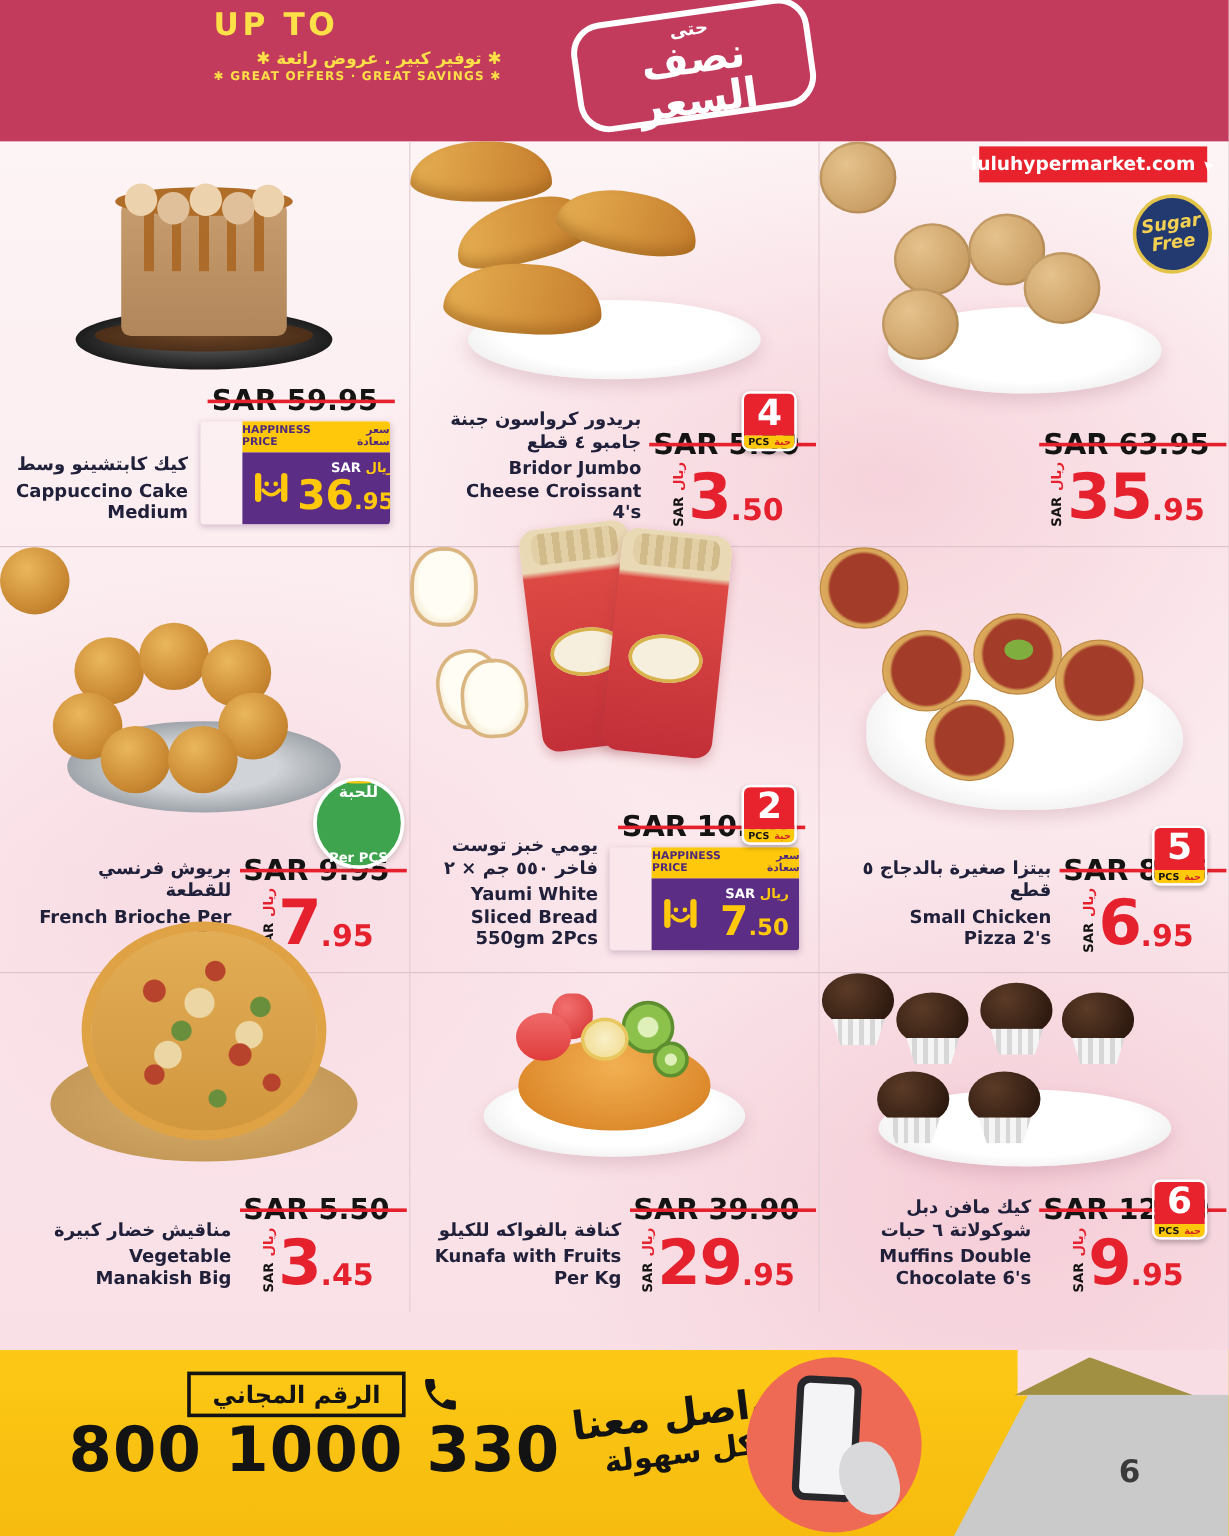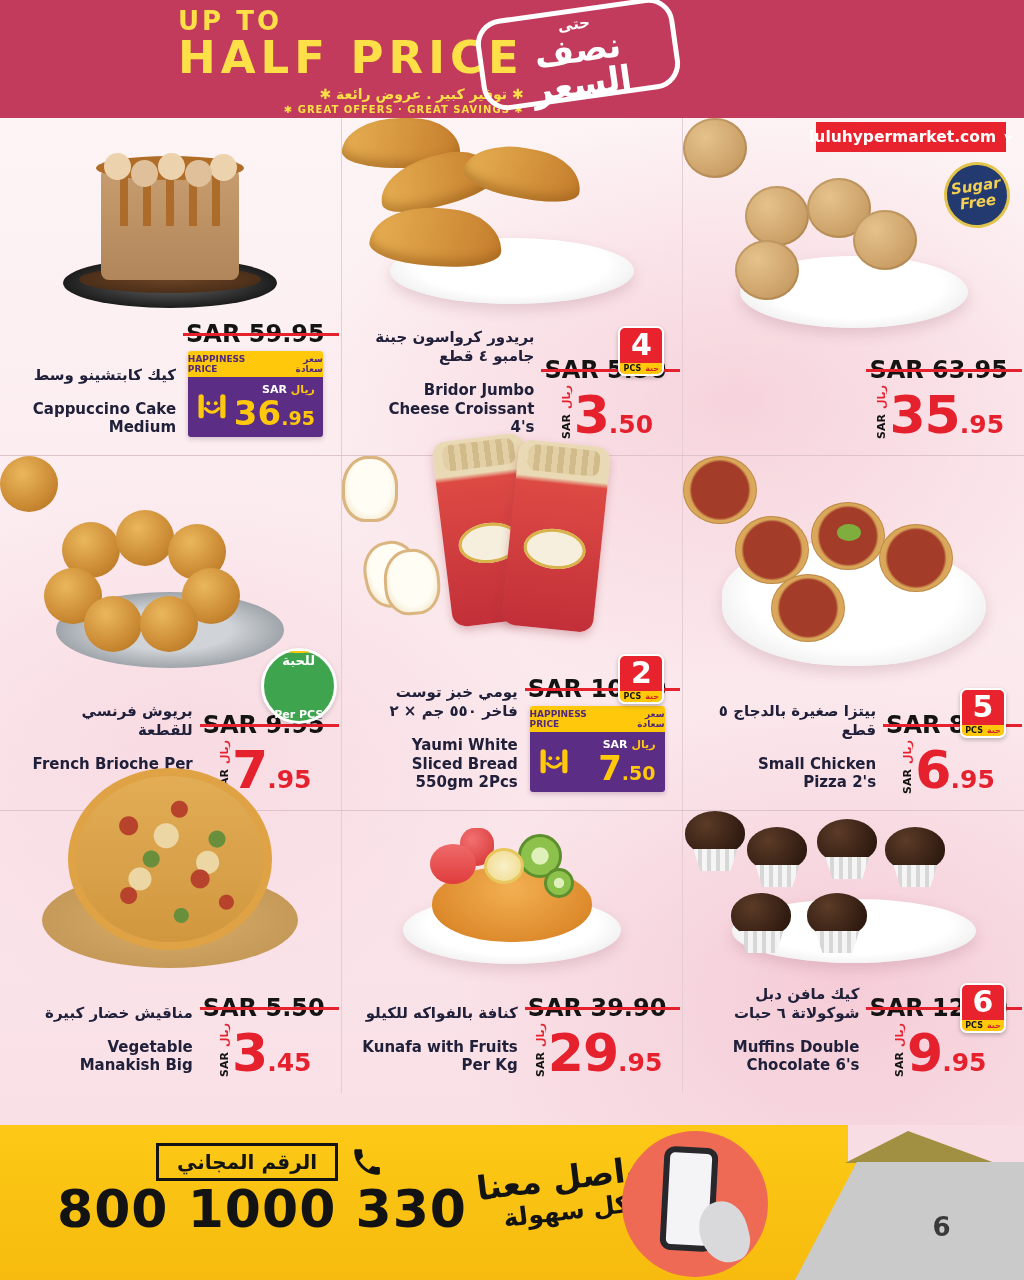--- a/index.html
+++ b/index.html
@@ -43,34 +43,34 @@
   
   .row{display:flex;width:100%;}
   .row1{height:337px;} .row2{height:355px;border-top:1px solid #ddc4cb;} .row3{height:283px;border-top:1px solid #ddc4cb;}
   .cell{flex:1 1 0;position:relative;display:flex;flex-direction:column;justify-content:flex-end;
         border-right:1px solid #e4ced4;}
   .cell:last-child{border-right:none;}
   .illus{flex:1;position:relative;}
   .info{display:flex;justify-content:flex-end;align-items:flex-end;gap:10px;padding:0 16px 18px 8px;}
   .names{max-width:162px;text-align:right;color:#20203a;}
   .name-ar{font-size:15px;font-weight:800;line-height:1.3;direction:rtl;}
-  .name-en{font-size:15px;font-weight:800;line-height:1.25;margin-top:14px;}
+  .name-en{font-size:15px;font-weight:800;line-height:1.25;margin-top:2px;}
   .price-block{flex:none;display:flex;flex-direction:column;align-items:center;}
   .old{position:relative;font-size:24px;font-weight:800;color:#141414;white-space:nowrap;margin-bottom:3px;}
   .old::after{content:"";position:absolute;left:-3px;right:-14px;top:46%;height:3px;background:#e5212e;}
   .new{display:flex;align-items:flex-end;}
   .curwrap{width:16px;height:50px;position:relative;flex:none;}
   .cur{position:absolute;left:50%;top:50%;transform:translate(-50%,-50%) rotate(-90deg);
        display:flex;gap:5px;font-size:11px;font-weight:800;white-space:nowrap;}
   .c-en{color:#141414;} .c-ar{color:#e5212e;}
   .p-main{font-size:52px;font-weight:800;color:#e5212e;line-height:.85;letter-spacing:-1px;}
   .p-dec{font-size:25px;font-weight:800;color:#e5212e;line-height:1;}
 
   
-  .hp-badge{width:135px;border-radius:3px;overflow:hidden;box-shadow:0 2px 5px rgba(90,40,90,.25);}
+  .hp-badge{width:158px;border-radius:3px;overflow:hidden;box-shadow:0 2px 5px rgba(90,40,90,.25);padding-left:35px;}
   .hp-top{background:#ffc80a;display:flex;justify-content:center;gap:7px;padding:3px 0;
           font-size:9px;font-weight:800;color:#4f2a7a;}
   .hp-body{background:#5b2d84;display:flex;align-items:center;gap:7px;padding:6px 9px 7px;}
   .hp-smiley{flex:none;}
   .hp-right{flex:1;display:flex;flex-direction:column;align-items:flex-end;}
   .hp-cur{font-size:11px;font-weight:800;color:#fff;}
   .hc-ar{color:#ffc80a;}
   .hp-price{color:#ffc80a;font-weight:800;font-size:34px;line-height:1;display:flex;align-items:flex-end;}
   .hp-price .hdec{font-size:19px;line-height:1.15;}
 
@@ -245,21 +245,20 @@
       background:#d9d9db;transform:rotate(-15deg);}
 </style>
 </head>
 <body>
 
 <div id="page">
 
   <div id="header">
     <div class="hdr-title">
       <div class="up-to">UP TO</div>
-      <div class="half-price">HALF PRICE</div>
       <div class="sub-ar" dir="rtl">✱ توفير كبير . عروض رائعة ✱</div>
       <div class="sub-en">✱ GREAT OFFERS · GREAT SAVINGS ✱</div>
     </div>
     <div class="ar-badge">
       <div class="small">حتى</div>
       <div class="big">نصف</div>
       <div class="big">السعر</div>
     </div>
   </div>
   <div class="site-bar">

